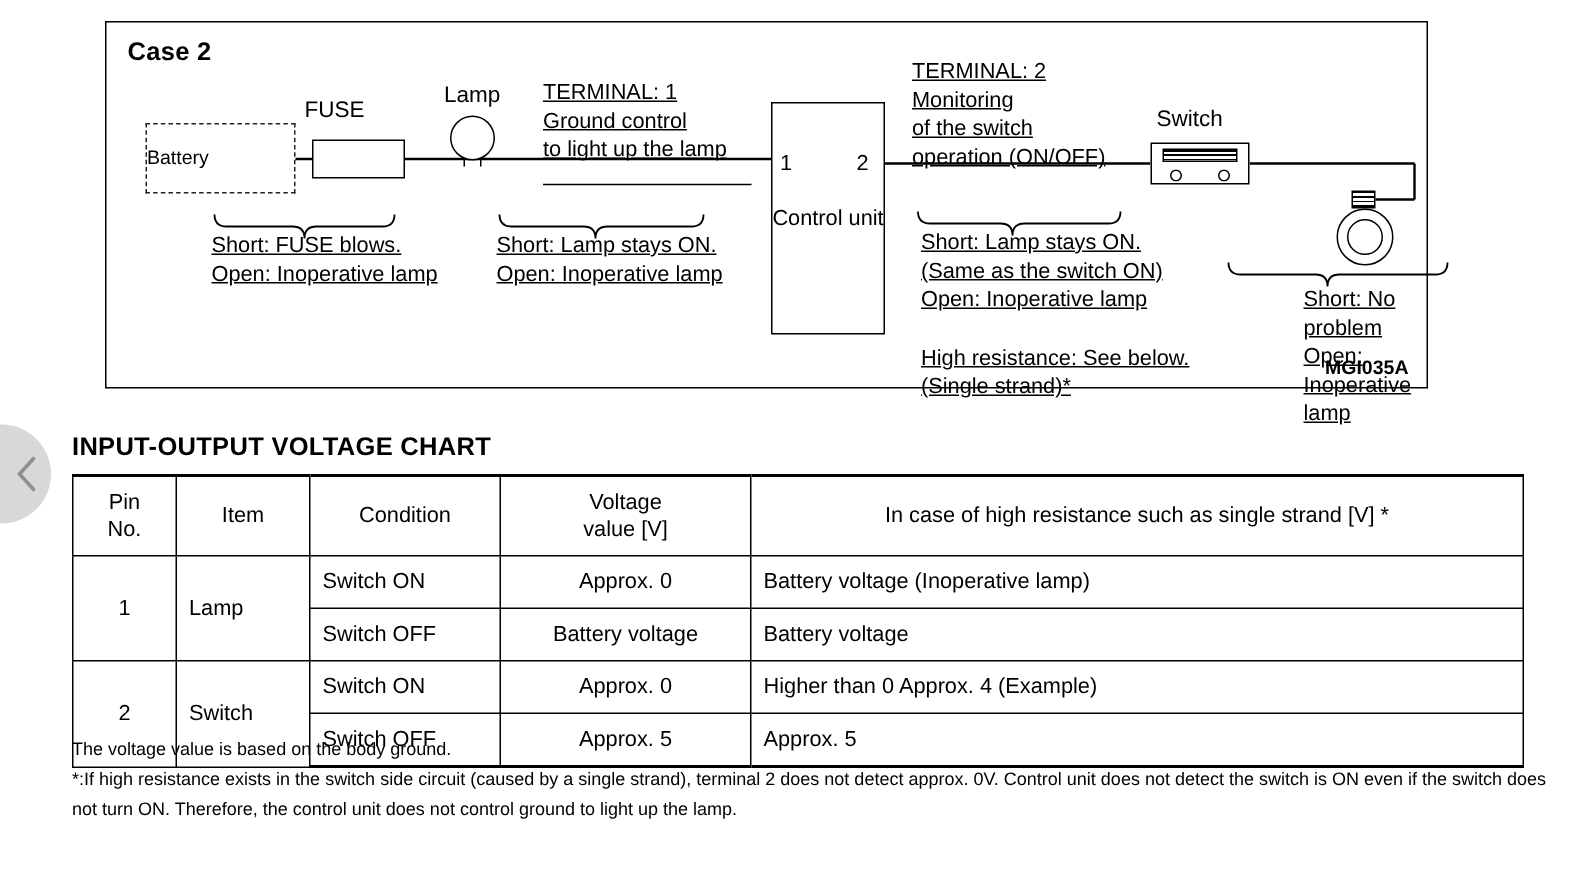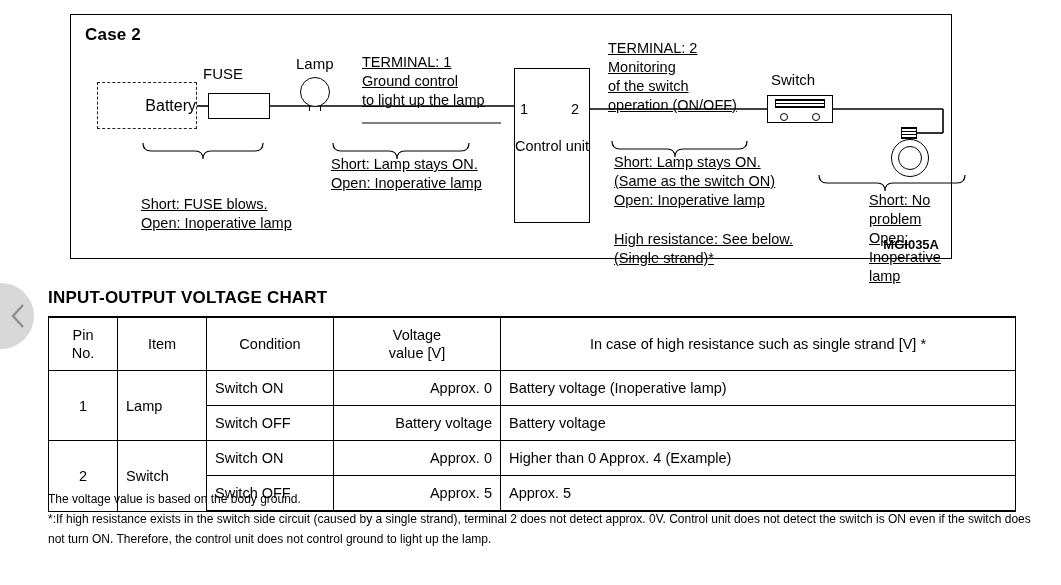--- a/index.html
+++ b/index.html
@@ -42,22 +42,22 @@
     left: 26px;
     top: 67px;
     width: 100px;
     height: 47px;
     border: 1.3px dashed #222;
     box-sizing: border-box;
   }
   .battery-label {
     position: absolute;
     left: 0; right: 0; top: 14px;
-    text-align: right;
-    font-size: 16px;
+    text-align: left;
+    font-size: 13px;
   }
 
   
   .fuse-rect {
     position: absolute;
     left: 137px;
     top: 78px;
     width: 62px;
     height: 26px;
     border: 1.6px solid #000;
@@ -194,21 +194,21 @@
   
   .ann {
     position: absolute;
     font-size: 14.5px;
     line-height: 19px;
     white-space: pre-line;
     text-decoration: underline;
   }
   .term1 { left: 291px; top: 38px; }
   .term2 { left: 537px; top: 24px; }
-  .blk-fuse { left: 70px; top: 140px; margin-top: 40px; }
+  .blk-fuse { left: 70px; top: 140px; }
   .blk-lamp { left: 260px; top: 140px; }
   .blk-t2  { left: 543px; top: 138px; }
   .blk-hr  { left: 543px; top: 215px; }
   .blk-sw  { left: 750px; top: 176px; margin-left: 48px; }
 
   .mgi {
     position: absolute;
     right: 12px;
     bottom: 6px;
     font-size: 13px;
@@ -252,21 +252,21 @@
     border-bottom: 1.2px solid #000;
     text-align: center;
     height: 44px;
     line-height: 18px;
   }
   table.vchart tbody td { height: 26px; }
   table.vchart tr.lastrow td { border-bottom: 2.5px solid #000; }
   .c-pin  { width: 52px;  text-align: center; }
   .c-item { width: 72px;  text-align: left; padding-left: 10px; }
   .c-cond { width: 110px; text-align: left; padding-left: 10px; }
-  .c-volt { width: 150px; text-align: right; padding-left: 10px; }
+  .c-volt { width: 150px; text-align: center; padding-left: 10px; }
   .c-hr   { text-align: left; padding-left: 10px; }
 
   .notes {
     position: absolute;
     left: 48px;
     top: 489px;
     width: 985px;
     font-size: 12px;
     line-height: 20px;
   }

